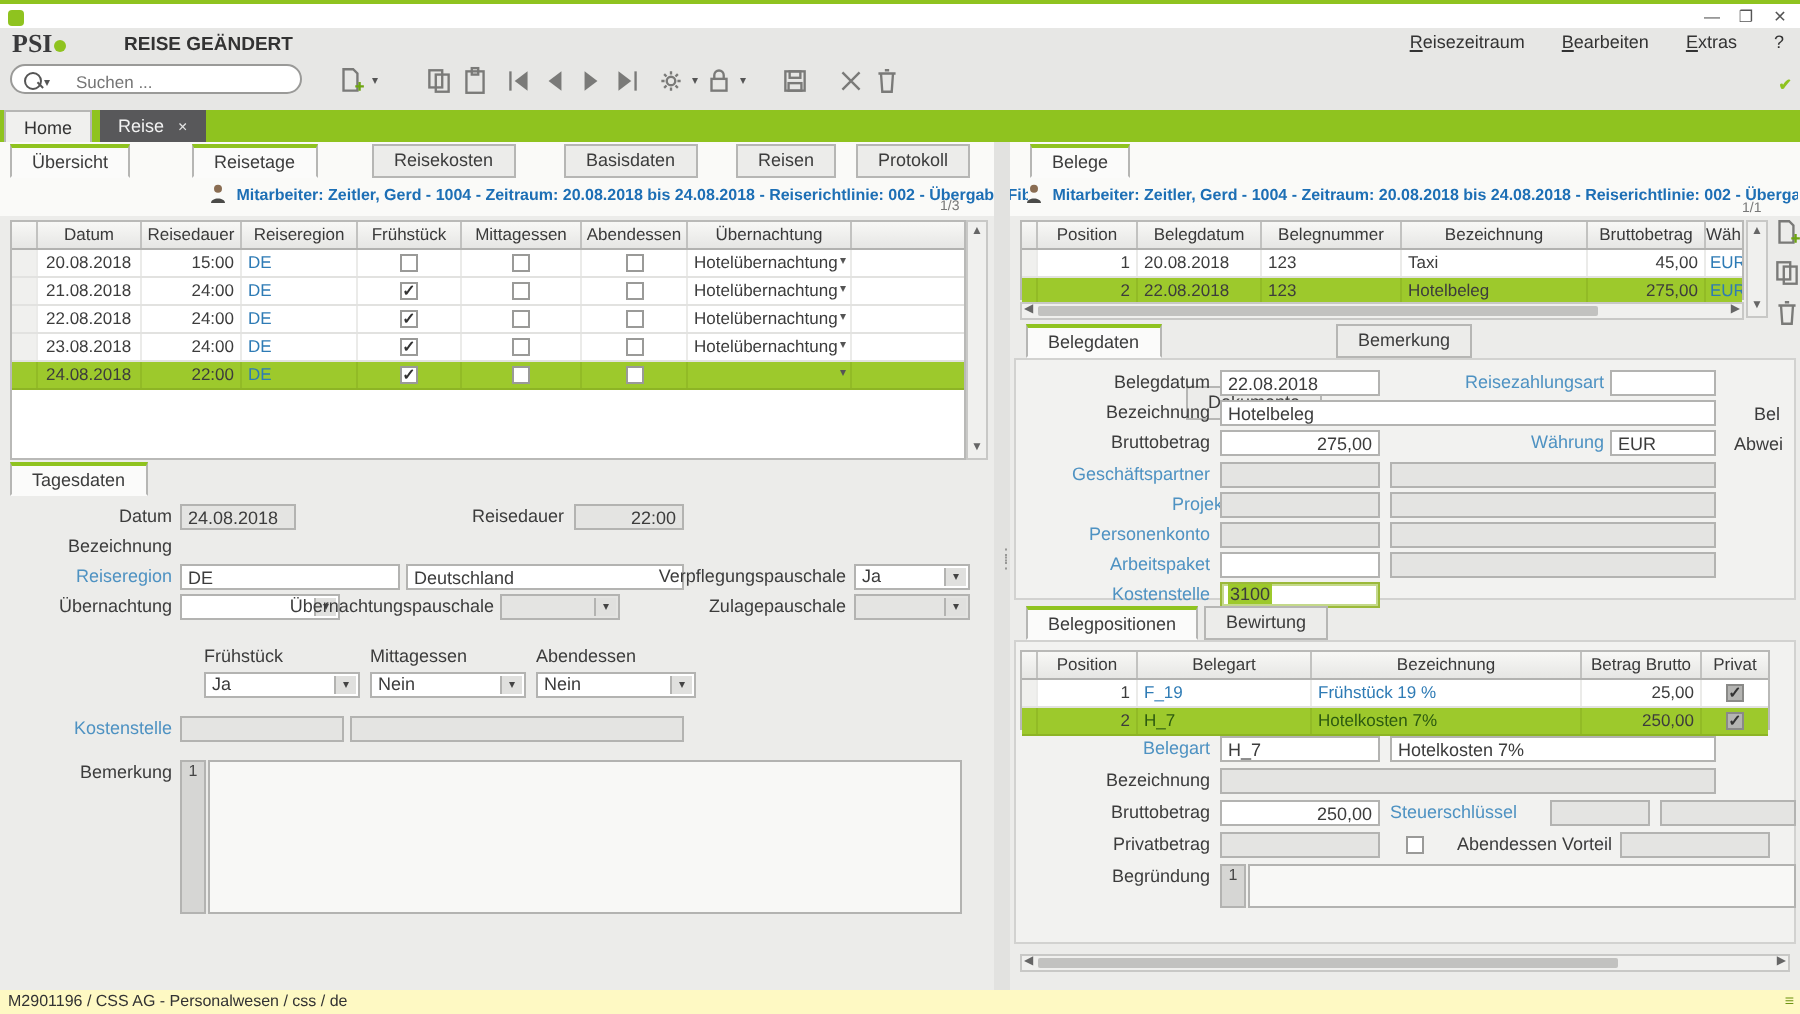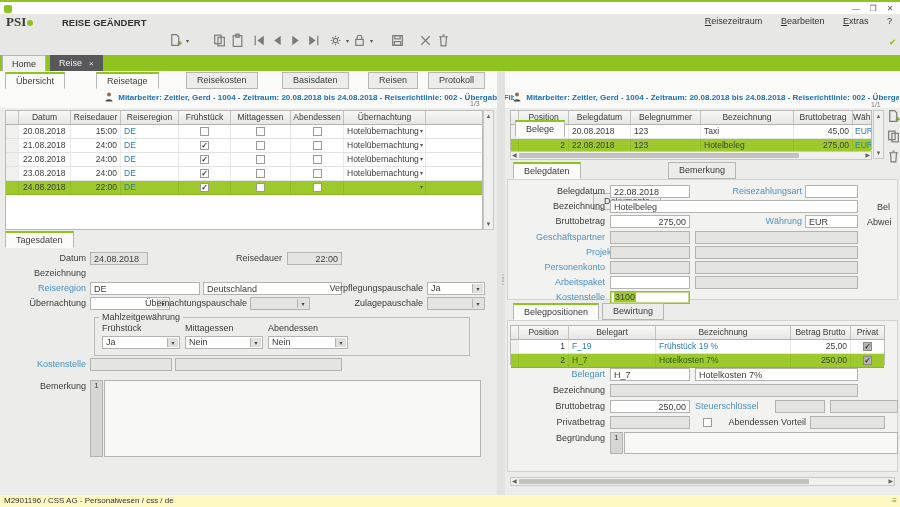--- a/index.html
+++ b/index.html
@@ -106,20 +106,25 @@
   <div id="record-status">REISE GEÄNDERT</div>
   <div id="menubar">
     <span class="menu-item">Reisezeitraum</span>
     <span class="menu-item">Bearbeiten</span>
     <span class="menu-item">Extras</span>
     <span class="menu-item">?</span>
   </div>
 </div>
 
 <div id="toolbar">
+  <div id="searchpill">
+    <span class="mag"></span>
+    <span class="caret" style="position:absolute;left:16px;top:4px;">▾</span>
+    <input id="search-input" placeholder="Suchen ..." style="">
+  </div>
   <div class="tbgroup" style="left:168px;">
     <svg class="ti" viewBox="0 0 14 14">
         <path d="M3.5 1.5 H8 L10 3.5 V11.5 H3.5 Z"></path>
         <path class="grn" d="M9 9.5 h4 M11 7.5 v4"></path>
       </svg>
     <span class="caret">▾</span>
   </div>
   <div class="tbgroup" style="left:212px;">
     <svg class="ti" viewBox="0 0 14 14">
         <rect x="2.5" y="2" width="6" height="8"></rect>
@@ -321,23 +326,20 @@
     <div class="lb" style="left:300px;top:211px;width:123px;">Verpflegungspauschale</div>
     <div class="fld dd" style="left:427px;top:211px;width:58px;"><span>Ja</span><span class="arr">▾</span></div>
 
     <div class="lb" style="left:0px;top:226px;width:86px;">Übernachtung</div>
     <div class="fld dd" style="left:90px;top:226px;width:80px;"><span></span><span class="arr">▾</span></div>
     <div class="lb" style="left:130px;top:226px;width:117px;">Übernachtungspauschale</div>
     <div class="fld dd dis" style="left:250px;top:226px;width:60px;"><span></span><span class="arr">▾</span></div>
     <div class="lb" style="left:310px;top:226px;width:113px;">Zulagepauschale</div>
     <div class="fld dd dis" style="left:427px;top:226px;width:58px;"><span></span><span class="arr">▾</span></div>
 
-    <fieldset class="grp" style="left:94px;top:241px;width:374px;height:42px;">
-      <legend>Mahlzeitgewährung</legend>
-    </fieldset>
     <div class="lb" style="left:102px;top:251px;width:60px;text-align:left;">Frühstück</div>
     <div class="fld dd" style="left:102px;top:265px;width:78px;"><span>Ja</span><span class="arr">▾</span></div>
     <div class="lb" style="left:185px;top:251px;width:70px;text-align:left;">Mittagessen</div>
     <div class="fld dd" style="left:185px;top:265px;width:78px;"><span>Nein</span><span class="arr">▾</span></div>
     <div class="lb" style="left:268px;top:251px;width:70px;text-align:left;">Abendessen</div>
     <div class="fld dd" style="left:268px;top:265px;width:80px;"><span>Nein</span><span class="arr">▾</span></div>
 
     <div class="lb bl" style="left:0px;top:287px;width:86px;">Kostenstelle</div>
     <input class="fld dis" style="left: 90px; top: 287px; width: 82px;" readonly="" value="">
     <input class="fld dis" style="left: 175px; top: 287px; width: 167px;" readonly="" value="">
@@ -345,21 +347,21 @@
     <div class="lb" style="left:0px;top:309px;width:86px;">Bemerkung</div>
     <div class="gutter" style="left:90px;top:309px;height:77px;">1</div>
     <div class="memo" style="left:104px;top:309px;width:377px;height:77px;"><span></span></div>
   </div>
 
   <div id="splitter">
       <div class="dots">⋮<br>⋮</div>
     </div>
 
   <div id="rpanel">
-    <div class="ftab act" style="left:10px;top:1px;margin-top:48px;">Belege</div>
+    <div class="ftab act" style="left:10px;top:1px;">Belege</div>
 
     <div class="infoline" style="left:8px;top:21px;width:386px;overflow:hidden;">
       <svg class="person" width="8" height="10" viewBox="0 0 8 10">
           <circle cx="4" cy="2.4" r="2" fill="#8a6d52"></circle>
           <path d="M0.5 9.5 C0.5 6.5 7.5 6.5 7.5 9.5 Z" fill="#4a4a48"></path>
         </svg>
       <span>Mitarbeiter: Zeitler, Gerd - 1004 - Zeitraum: 20.08.2018 bis 24.08.2018 - Reiserichtlinie: 002 - Übergabe Fibu</span>
     </div>
 
     <div class="pageind" style="left:366px;top:30px;">1/1</div>

